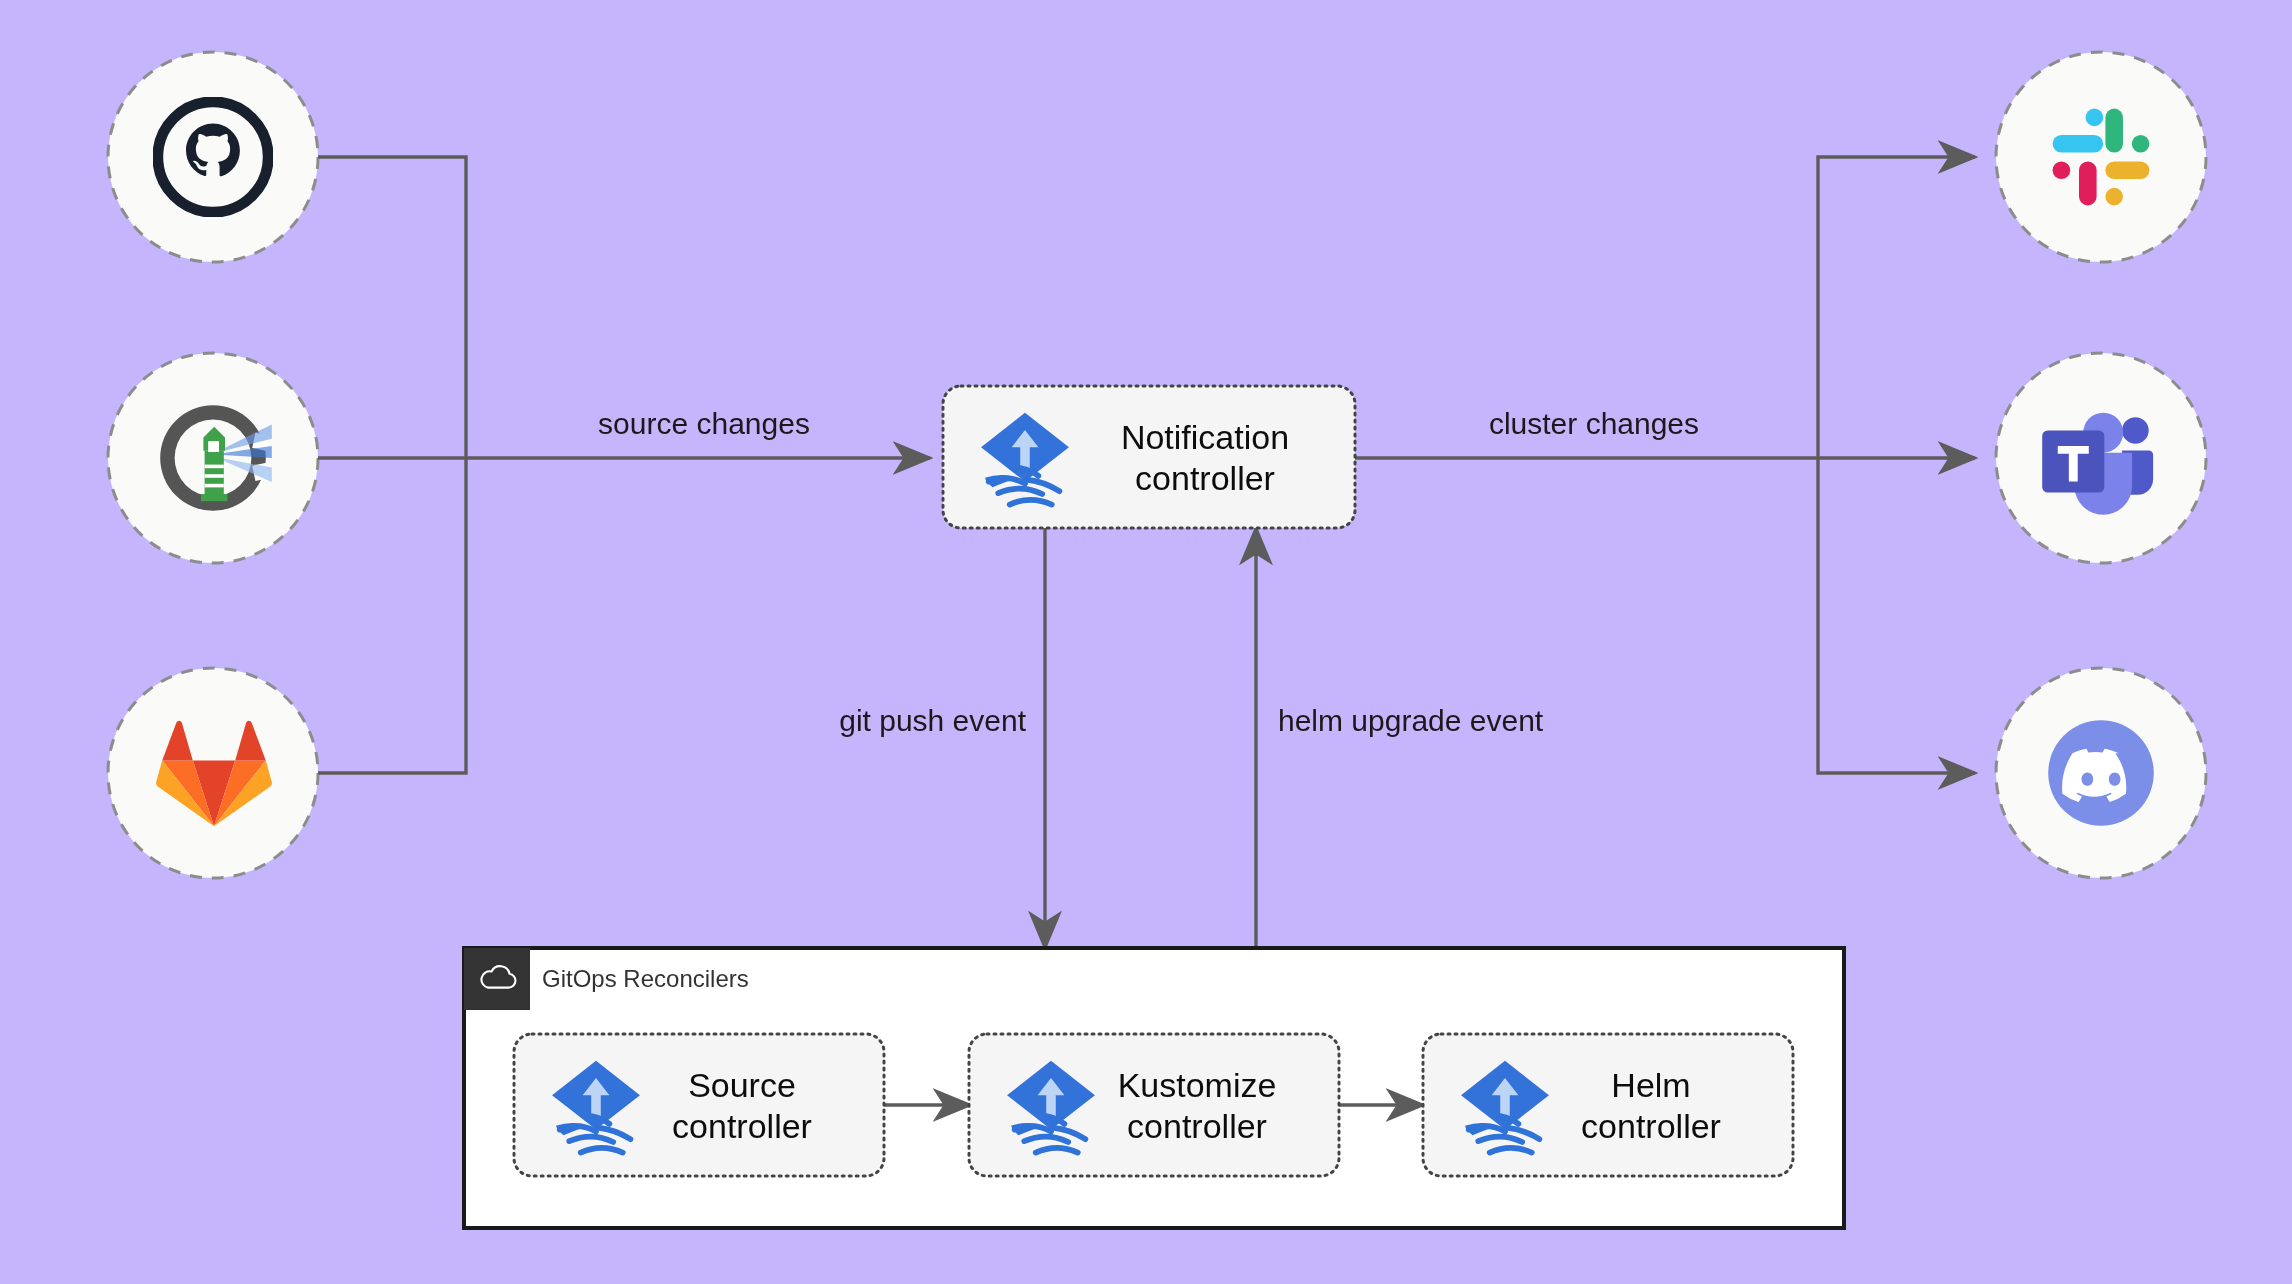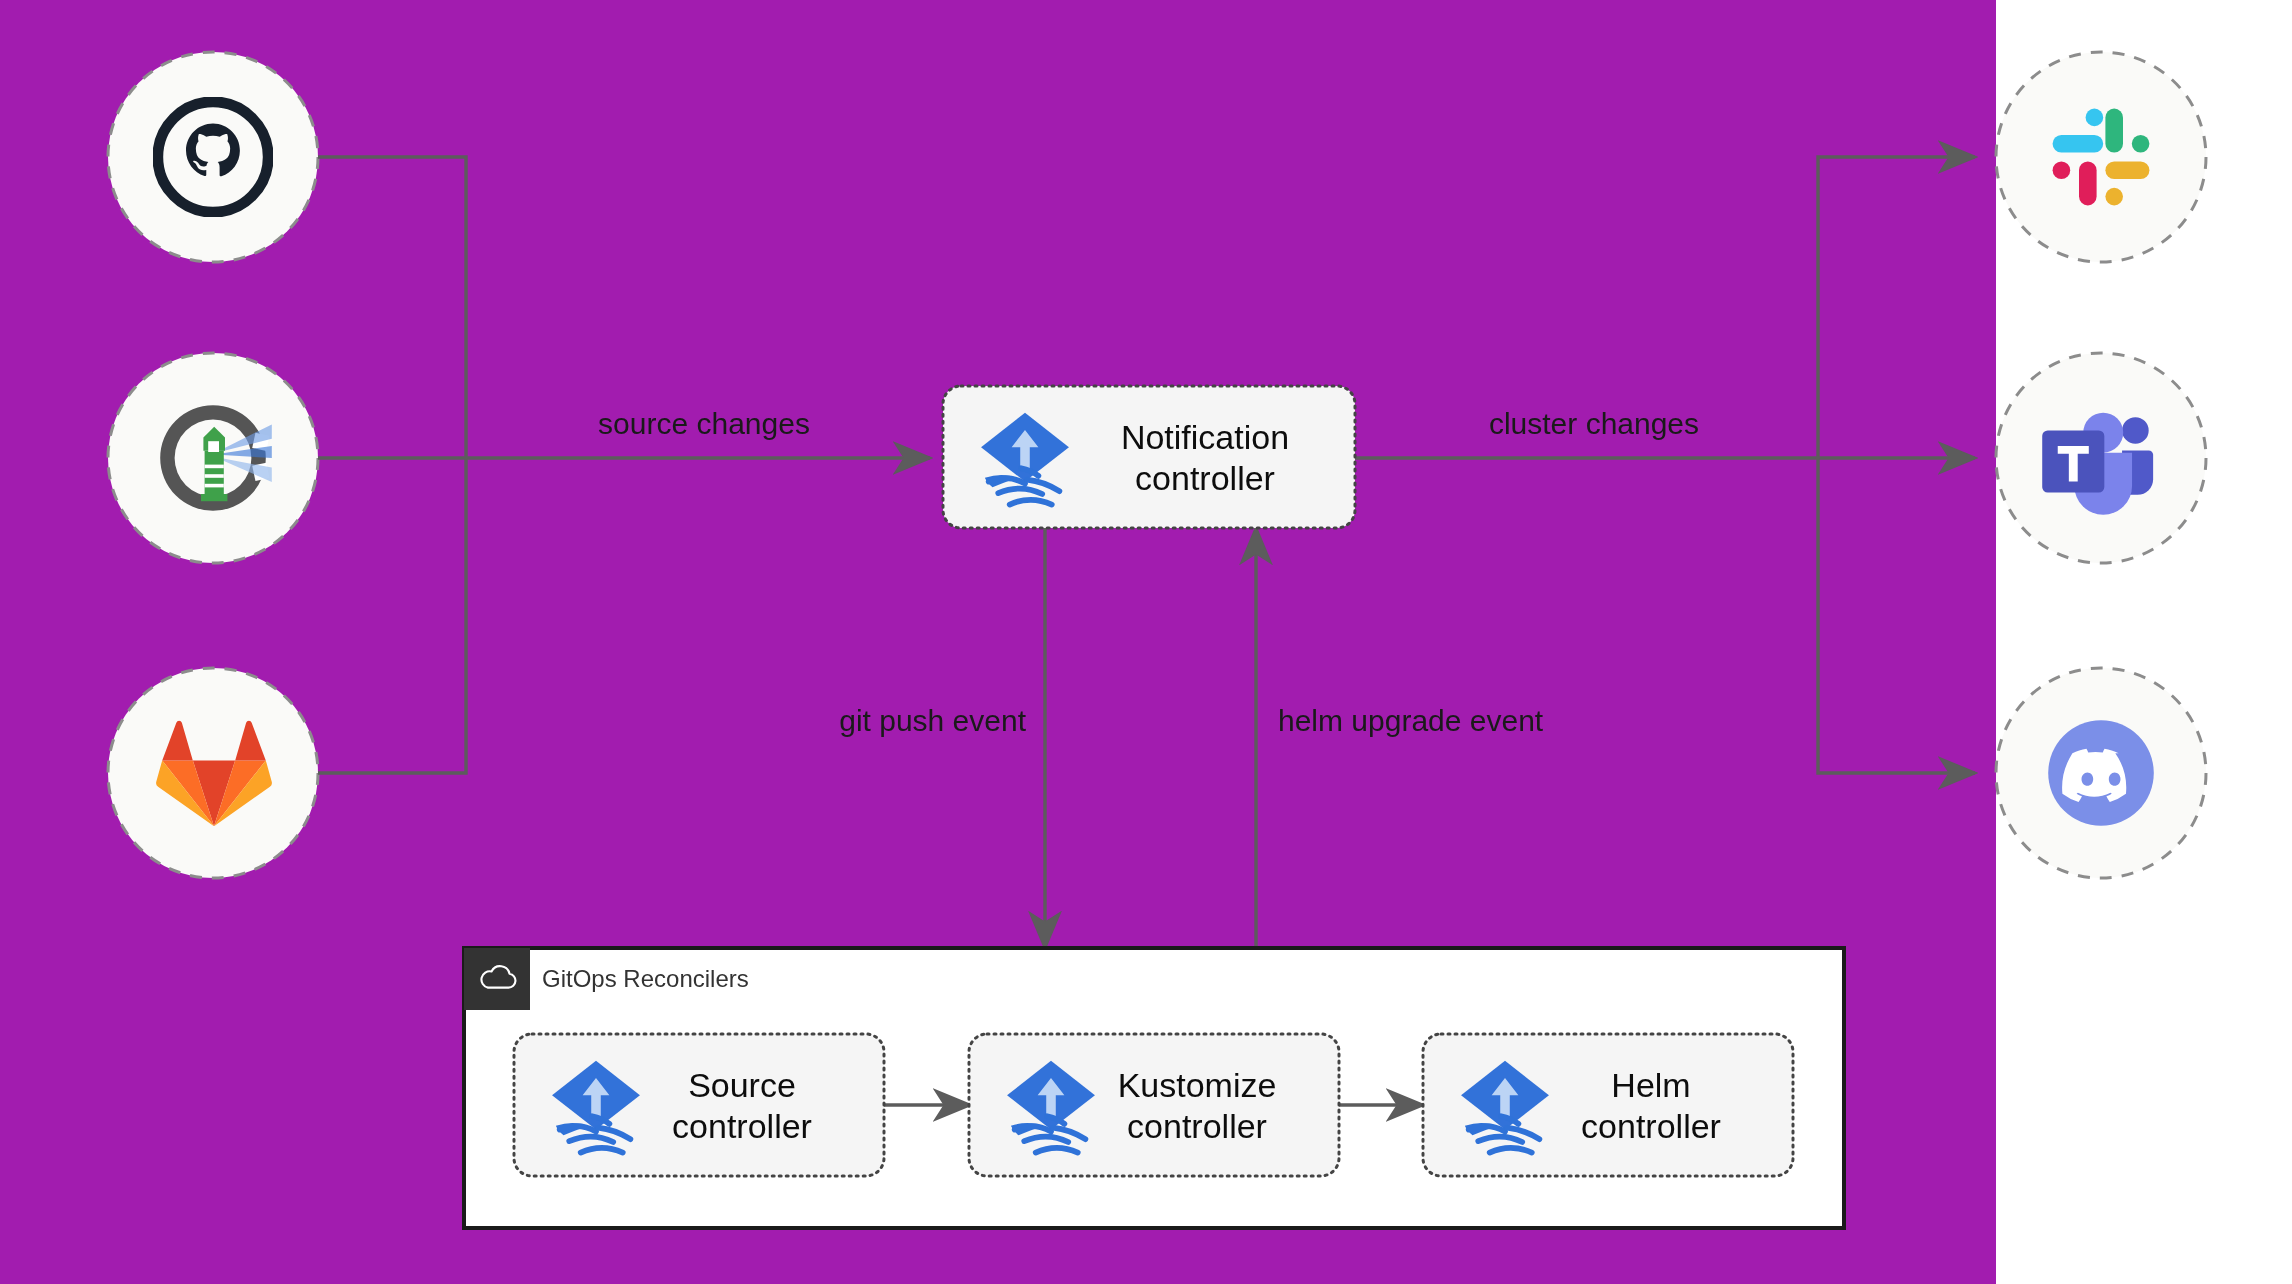--- a/index.html
+++ b/index.html
@@ -1,18 +1,18 @@
 <!DOCTYPE html>
 <html><head>
 <meta charset="utf-8">
 <style>
   html,body{margin:0;padding:0;background:#ffffff;}
   body{width:2292px;height:1284px;overflow:hidden;
        font-family:"Liberation Sans","DejaVu Sans",sans-serif;}
-  #stage{position:relative;width:1996px;height:1284px;background:#a21caf;}
+  #stage{position:relative;width:2292px;height:1284px;background:#c4b5fd;}
   svg#diagram{position:absolute;left:0;top:0;width:2292px;height:1284px;}
   .edge-label{font-family:"Liberation Sans","DejaVu Sans",sans-serif;
               font-size:30px;fill:#1a1a1a;}
   .node-label{font-family:"Liberation Sans","DejaVu Sans",sans-serif;
               font-size:34px;fill:#0d0d0d;}
   .group-label{font-family:"Liberation Sans","DejaVu Sans",sans-serif;
                font-size:24px;fill:#333333;}
 </style>
 </head>
 <body>

